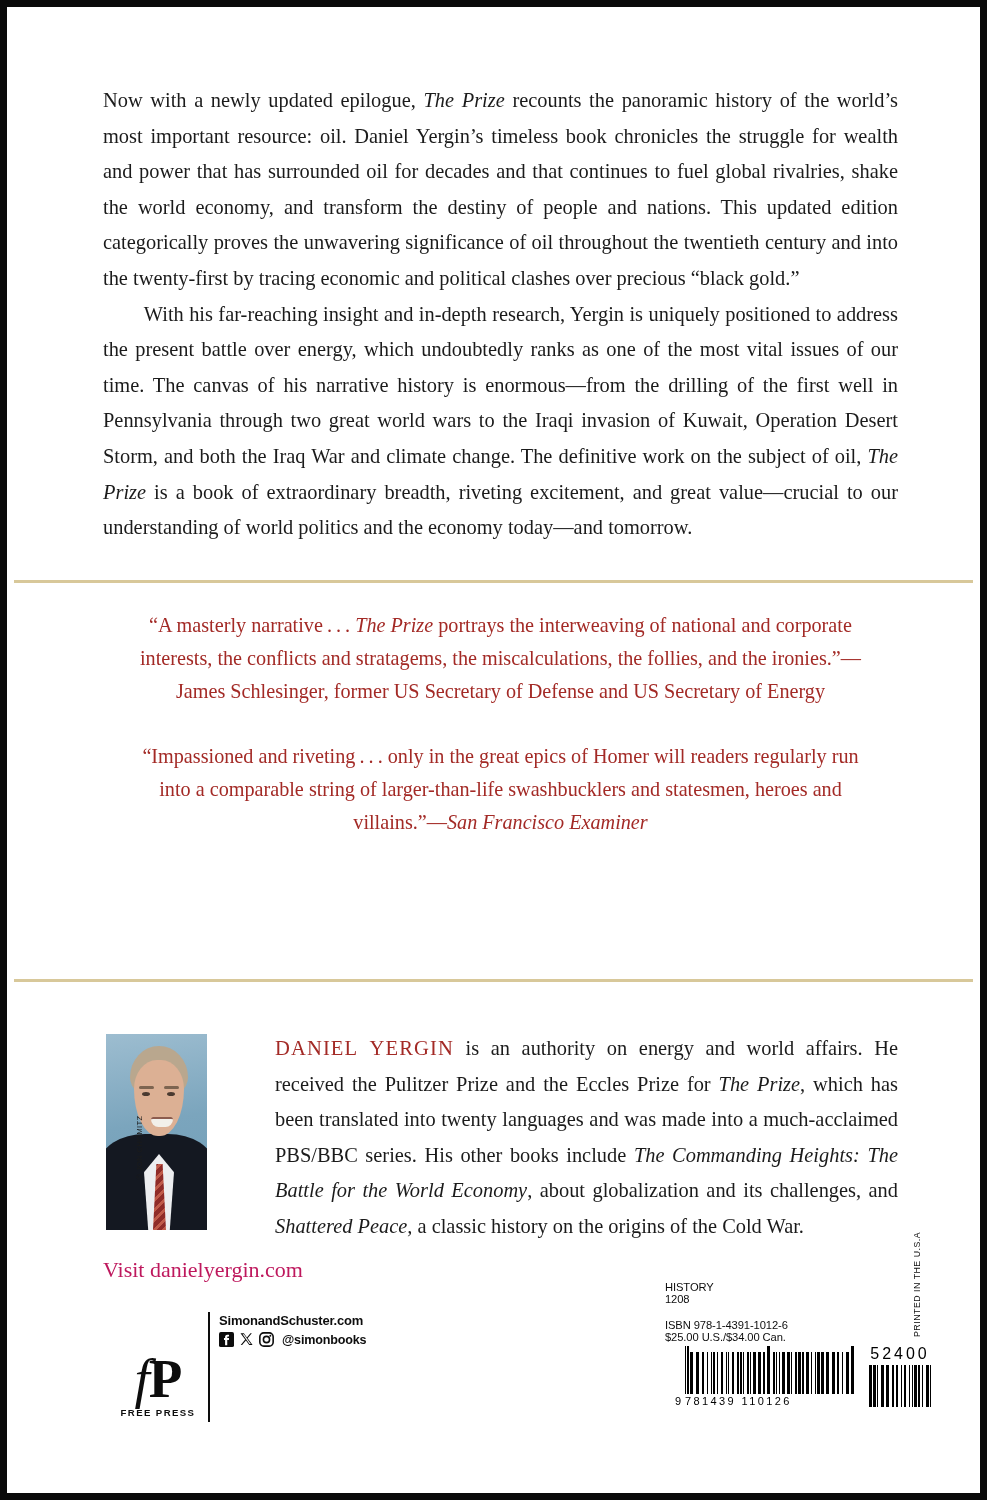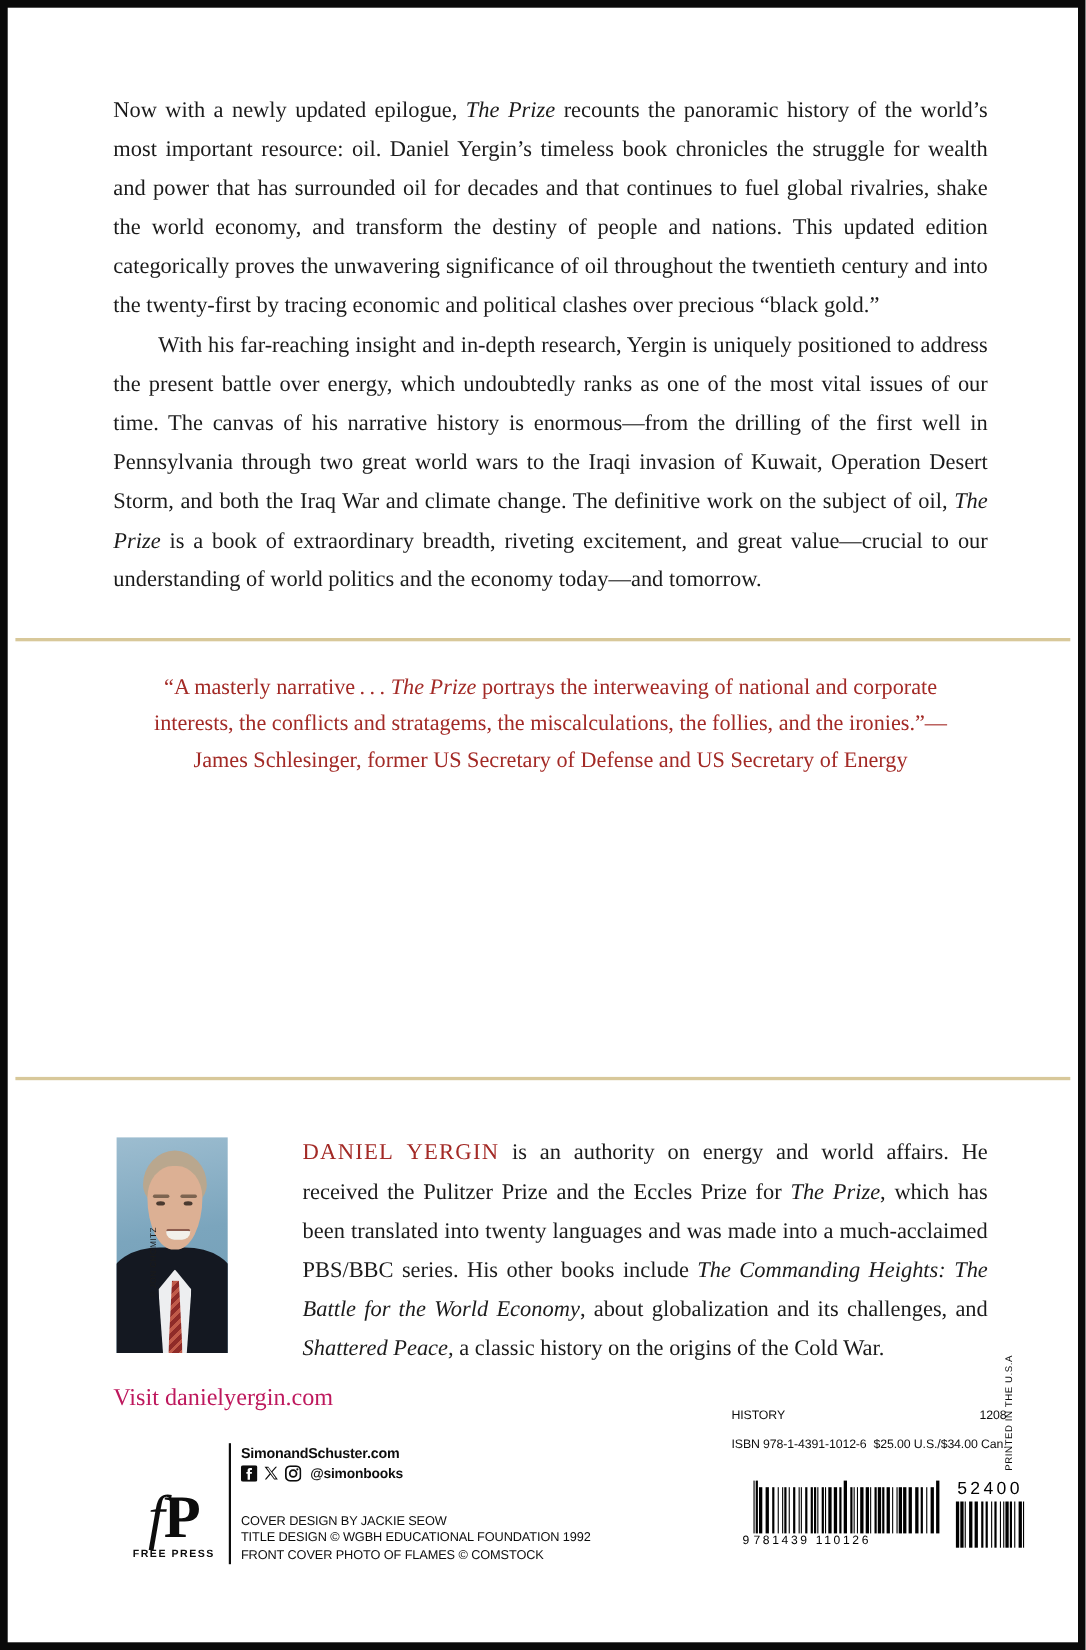--- a/index.html
+++ b/index.html
@@ -263,20 +263,21 @@
     width: 250px;
     font-family: "Liberation Sans", sans-serif;
     font-size: 11.2px;
     color: #0d0d0d;
     letter-spacing: -0.1px;
   }
   .isbn-row {
     display: flex;
     justify-content: space-between;
     align-items: baseline;
+    flex-direction: column;
   }
   .isbn-row.second { margin-top: 14px; }
   .barcode-area {
     position: absolute;
     left: 678px;
     top: 1338px;
   }
   .bc-flex { display: flex; align-items: flex-end; gap: 14px; }
   .bc-main { width: 170px; }
   .bc-addon { width: 62px; }
@@ -331,20 +332,21 @@
   <div class="description">
     <p class="para"><span>Now with a newly updated epilogue, </span><i>The Prize</i><span> recounts the panoramic history of the world’s most important resource: oil. Daniel Yergin’s timeless book chronicles the struggle for wealth and power that has surrounded oil for decades and that continues to fuel global rivalries, shake the world economy, and transform the destiny of people and nations. This updated edition categorically proves the unwavering significance of oil throughout the twentieth century and into the twenty-first by tracing economic and political clashes over precious “black gold.”</span></p>
     <p class="para"><span>With his far-reaching insight and in-depth research, Yergin is uniquely positioned to address the present battle over energy, which undoubtedly ranks as one of the most vital issues of our time. The canvas of his narrative history is enormous—from the drilling of the first well in Pennsylvania through two great world wars to the Iraqi invasion of Kuwait, Operation Desert Storm, and both the Iraq War and climate change. The definitive work on the subject of oil, </span><i>The Prize</i><span> is a book of extraordinary breadth, riveting excitement, and great value—crucial to our understanding of world politics and the economy today—and tomorrow.</span></p>
   </div>
 
   <div class="rule one"></div>
   <div class="rule two"></div>
 
   <div class="blurbs">
     <p class="blurb b1"><span>“A masterly narrative . . . </span><i>The Prize</i><span> portrays the interweaving of national and corporate interests, the conflicts and stratagems, the miscalculations, the follies, and the ironies.”—James Schlesinger, former US Secretary of Defense and US Secretary of Energy</span></p>
+    <p class="blurb"><span>“Impassioned and riveting . . . only in the great epics of Homer will readers regularly run into a comparable string of larger-than-life swashbucklers and statesmen, heroes and villains.”—</span><i>San Francisco Examiner</i></p>
   </div>
 
   <div class="bio-wrap">
 
     <div class="author-photo">
       <div class="ph-suit"></div>
       <div class="ph-shirt"></div>
       <div class="ph-tie"></div>
       <div class="ph-hair"></div>
       <div class="ph-face"></div>
@@ -387,25 +389,20 @@
         <svg width="15" height="15" viewBox="0 0 16 16">
             <rect x="0.9" y="0.9" width="14.2" height="14.2" rx="4.2" fill="none" stroke="#0d0d0d" stroke-width="1.7"></rect>
             <circle cx="8" cy="8" r="3.3" fill="none" stroke="#0d0d0d" stroke-width="1.7"></circle>
             <circle cx="12.1" cy="4" r="1.05" fill="#0d0d0d"></circle>
           </svg>
       </span>
       <span class="handle">@simonbooks</span>
     </div>
   </div>
 
-  <div class="credits">
-    <div>COVER DESIGN BY JACKIE SEOW</div>
-    <div>TITLE DESIGN © WGBH EDUCATIONAL FOUNDATION 1992</div>
-    <div>FRONT COVER PHOTO OF FLAMES © COMSTOCK</div>
-  </div>
 
   <div class="isbn-block">
     <div class="isbn-row">
       <span>HISTORY</span>
       <span>1208</span>
     </div>
     <div class="isbn-row second">
       <span>ISBN 978-1-4391-1012-6</span>
       <span>$25.00 U.S./$34.00 Can.</span>
     </div>

